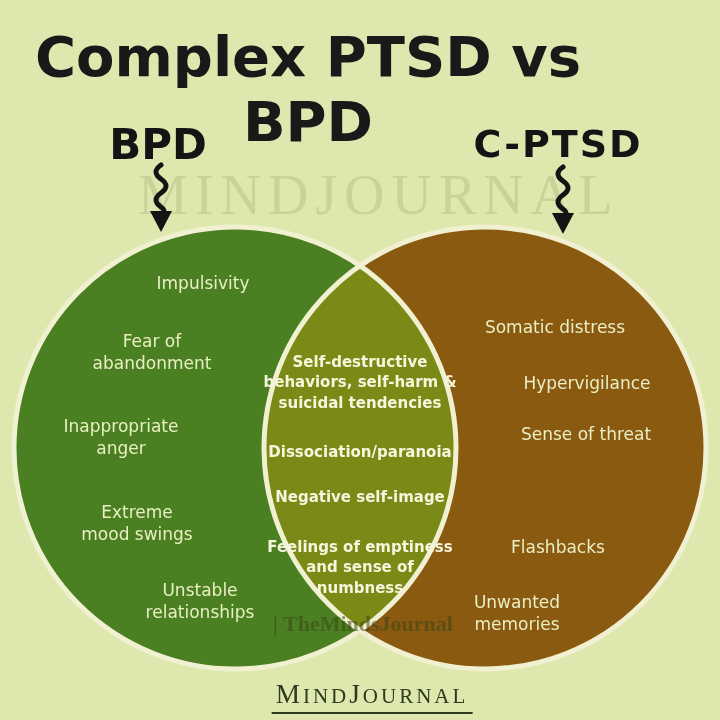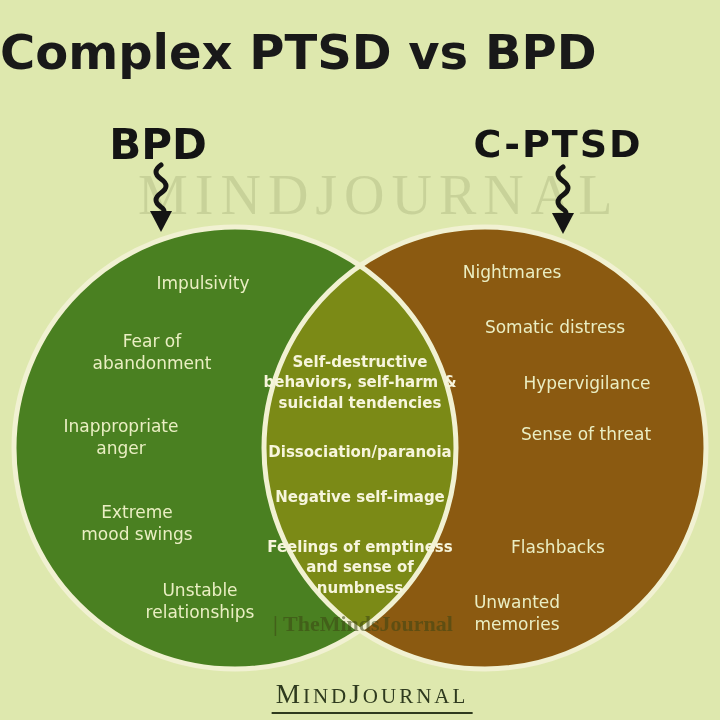--- a/index.html
+++ b/index.html
@@ -15,22 +15,22 @@
     --logo-text:#2e3a1e;
     --watermark-color:#3c4614;
   }
   html,body{margin:0;padding:0;}
   body{font-family:"DejaVu Sans",sans-serif;}
   .stage{
     position:relative;width:720px;height:720px;
     background:var(--background);overflow:hidden;
   }
   .page-title{
-    position:absolute;top:24px;left:0;width:616px;
-    font-size:48px;font-weight:bold;color:var(--title-text);
+    position:absolute;top:24px;left:0;width:616px;text-align:center;
+    font-size:56px;font-weight:bold;color:var(--title-text);
     letter-spacing:0px;z-index:5;
   }
   .circle-label{
     position:absolute;z-index:5;font-weight:bold;color:var(--label-text);
     text-align:center;
   }
   .label-bpd{left:93px;top:120px;width:130px;font-size:42px;}
   .label-cptsd{left:458px;top:122px;width:200px;font-size:38px;letter-spacing:2px;}
   .arrow{position:absolute;z-index:5;}
   .arrow-left{left:148px;top:162px;}
@@ -130,21 +130,20 @@
 
   <div class="item mid-item oi1">Self-destructive
 behaviors, self-harm &amp;
 suicidal tendencies</div>
   <div class="item mid-item oi2">Dissociation/paranoia</div>
   <div class="item mid-item oi3">Negative self-image</div>
   <div class="item mid-item oi4">Feelings of emptiness
 and sense of
 numbness</div>
 
-  <div class="item side-item ri0">Nightmares</div>
   <div class="item side-item ri1">Somatic distress</div>
   <div class="item side-item ri2">Hypervigilance</div>
   <div class="item side-item ri3">Sense of threat</div>
   <div class="item side-item ri5">Flashbacks</div>
   <div class="item side-item ri6">Unwanted
 memories</div>
 
   <div class="watermark-small">| TheMindsJournal</div>
 
   <div class="footer-logo">

